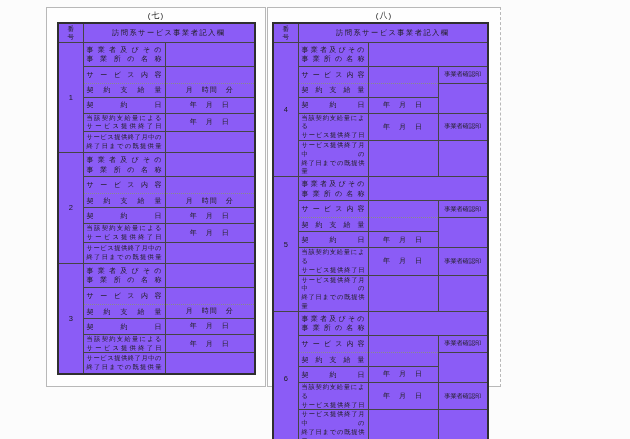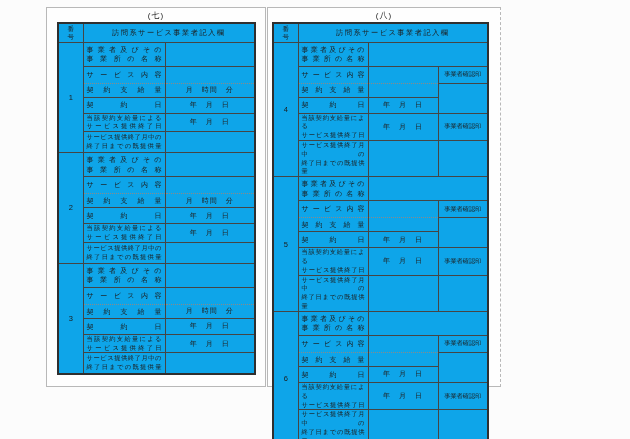--- a/index.html
+++ b/index.html
@@ -13,21 +13,21 @@
     border:1px solid #b8b8b8;box-sizing:border-box;
   }
   #sheet-left{left:46px;width:220px;}
   #sheet-right{left:267px;width:234px;border-right-style:dashed;}
   .page-title{
     text-align:center;font-size:8px;height:13px;line-height:13px;margin-top:1px;
     letter-spacing:1px;color:#222;
   }
   table{
     border-collapse:collapse;table-layout:fixed;
-    border:2px solid #2f2f2f;background:#0ea5e9;
+    border:2px solid #2f2f2f;background:#8b5cf6;
   }
   #table-left{margin-left:10px;width:197px;}
   #table-right{margin-left:4px;width:215px;}
   th,td{
     border:1px solid #454545;padding:0 3px;box-sizing:border-box;
     font-weight:normal;font-size:7px;overflow:hidden;
   }
   tr.hdr{height:19px;}
   tr.rh1{height:24px;} tr.rh2{height:17px;} tr.rh3{height:14px;}
   tr.rh4{height:16px;} tr.rh5{height:18px;} tr.rh6{height:21px;}

